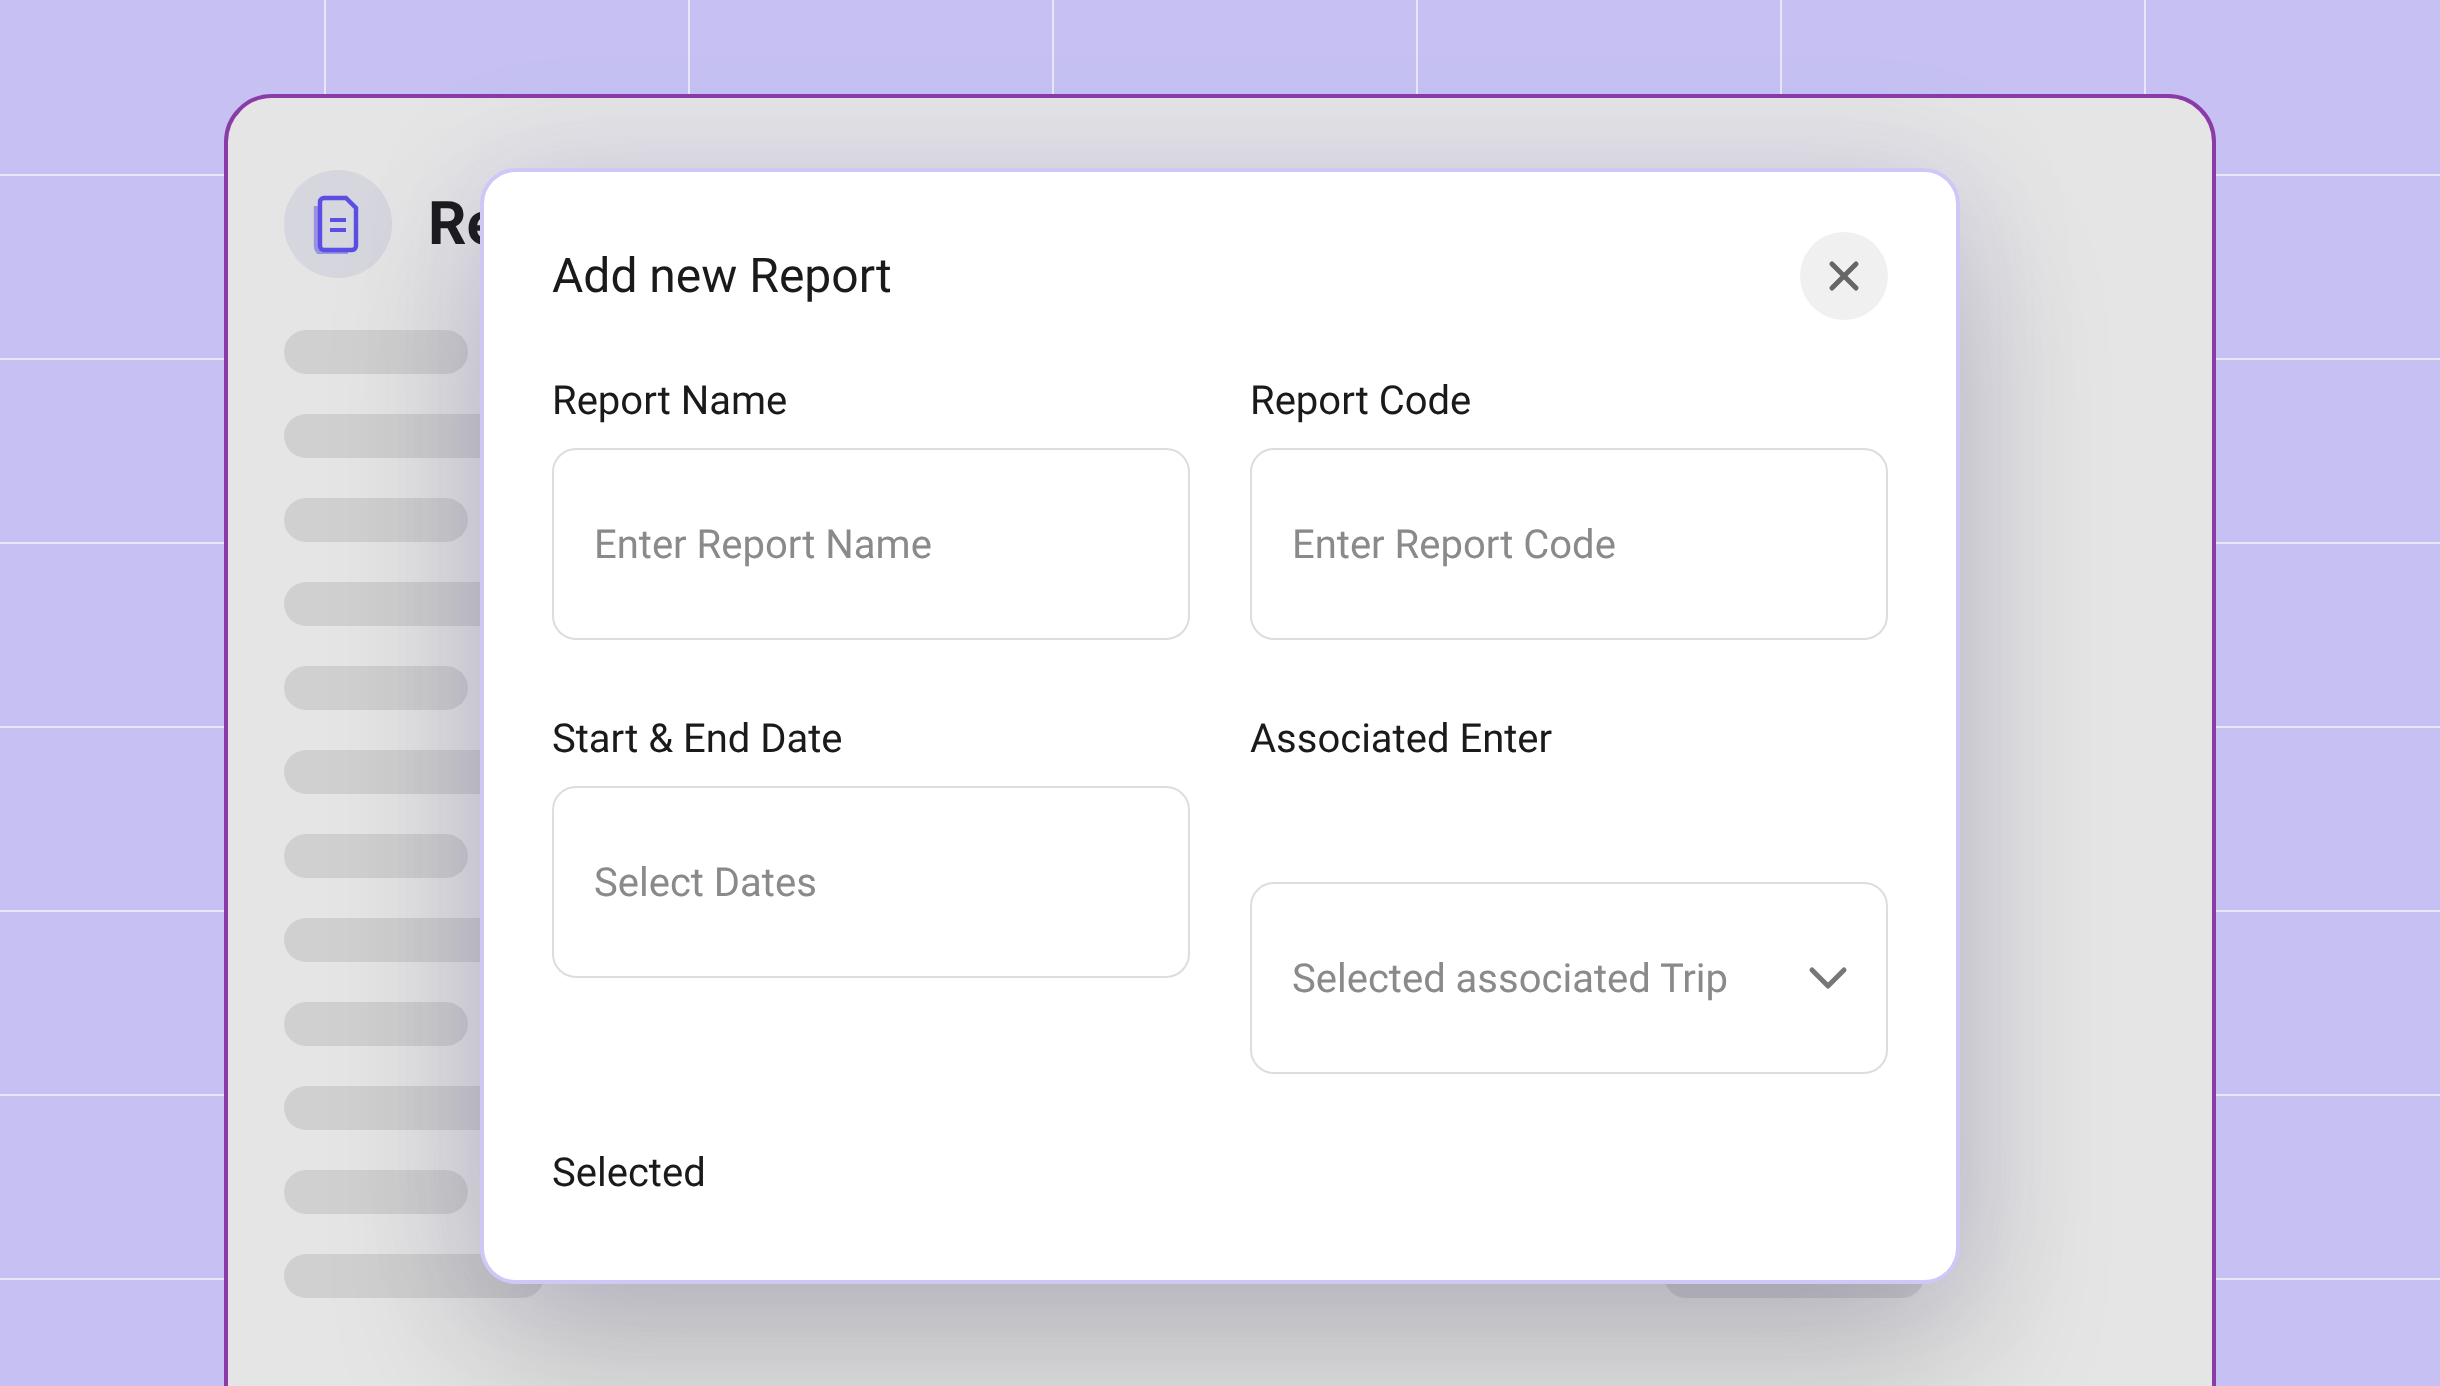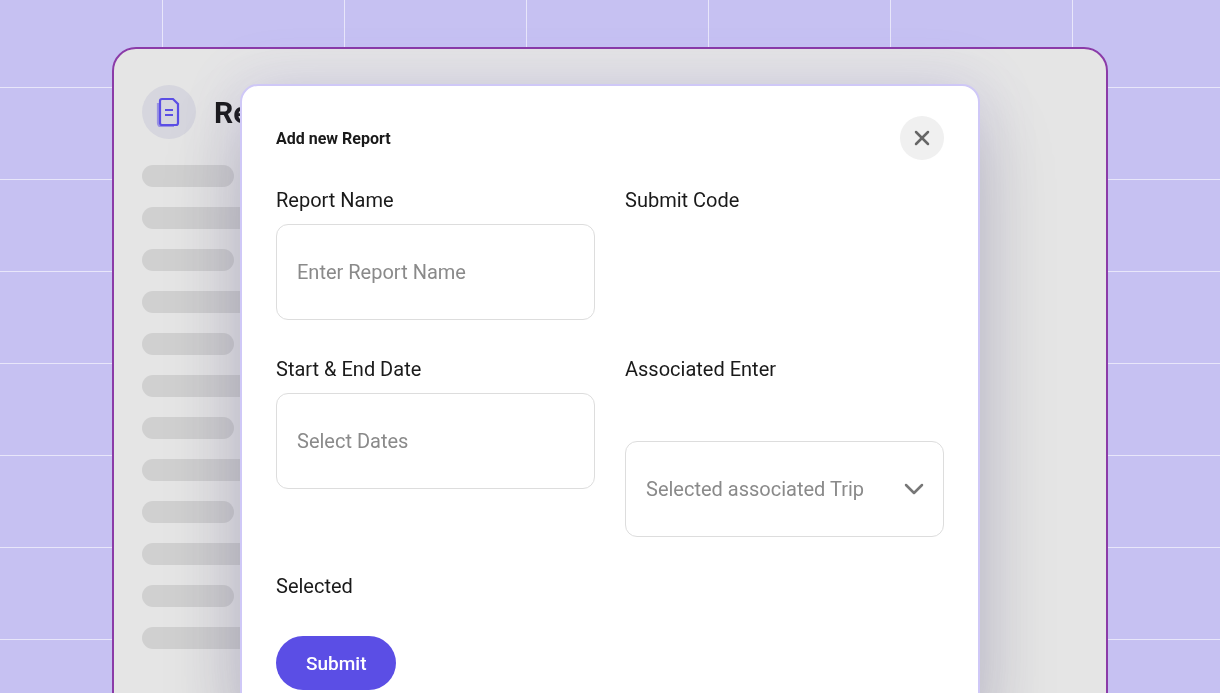--- a/index.html
+++ b/index.html
@@ -79,22 +79,22 @@
     box-shadow: 0 40px 80px rgba(0,0,0,0.18), 0 0 60px rgba(120,100,240,0.15);
     pointer-events: auto;
   }
   .modal-header {
     display: flex;
     align-items: center;
     justify-content: space-between;
     margin-bottom: 28px;
   }
   .modal-title {
-    font-size: 16px;
-    font-weight: 700;
+    font-size: 24px;
+    font-weight: 400;
     color: #1a1a1a;
   }
   .close-btn {
     width: 44px;
     height: 44px;
     background: #f0f0f0;
     border: none;
     border-radius: 50%;
     display: flex;
     align-items: center;
@@ -242,21 +242,22 @@
     </button>
   </div>
 
   <div class="form-grid">
     <div class="form-group">
       <label class="form-label">Report Name</label>
       <input class="form-input" type="text" placeholder="Enter Report Name" style="">
     </div>
 
     <div class="form-group">
-      <label class="form-label">Submit Code</label>
+      <label class="form-label">Report Code</label>
+      <input class="form-input" type="text" placeholder="Enter Report Code" style="">
     </div>
 
     <div class="form-group">
       <label class="form-label">Start &amp; End Date</label>
       <input class="form-input" type="text" placeholder="Select Dates" style="">
     </div>
 
     <div class="form-group">
       <label class="form-label">Associated Enter</label>
       <div class="select-wrap">
@@ -265,14 +266,13 @@
           <path d="M2 2 L10 10 L18 2" stroke="#777" stroke-width="2.5" fill="none" stroke-linecap="round" stroke-linejoin="round"></path>
         </svg>
       </div>
     </div>
 
     <div class="form-group full">
       <label class="form-label">Selected</label>
     </div>
   </div>
 
-  <button class="submit-btn">Submit</button>
 </div>
 
 </body></html>

